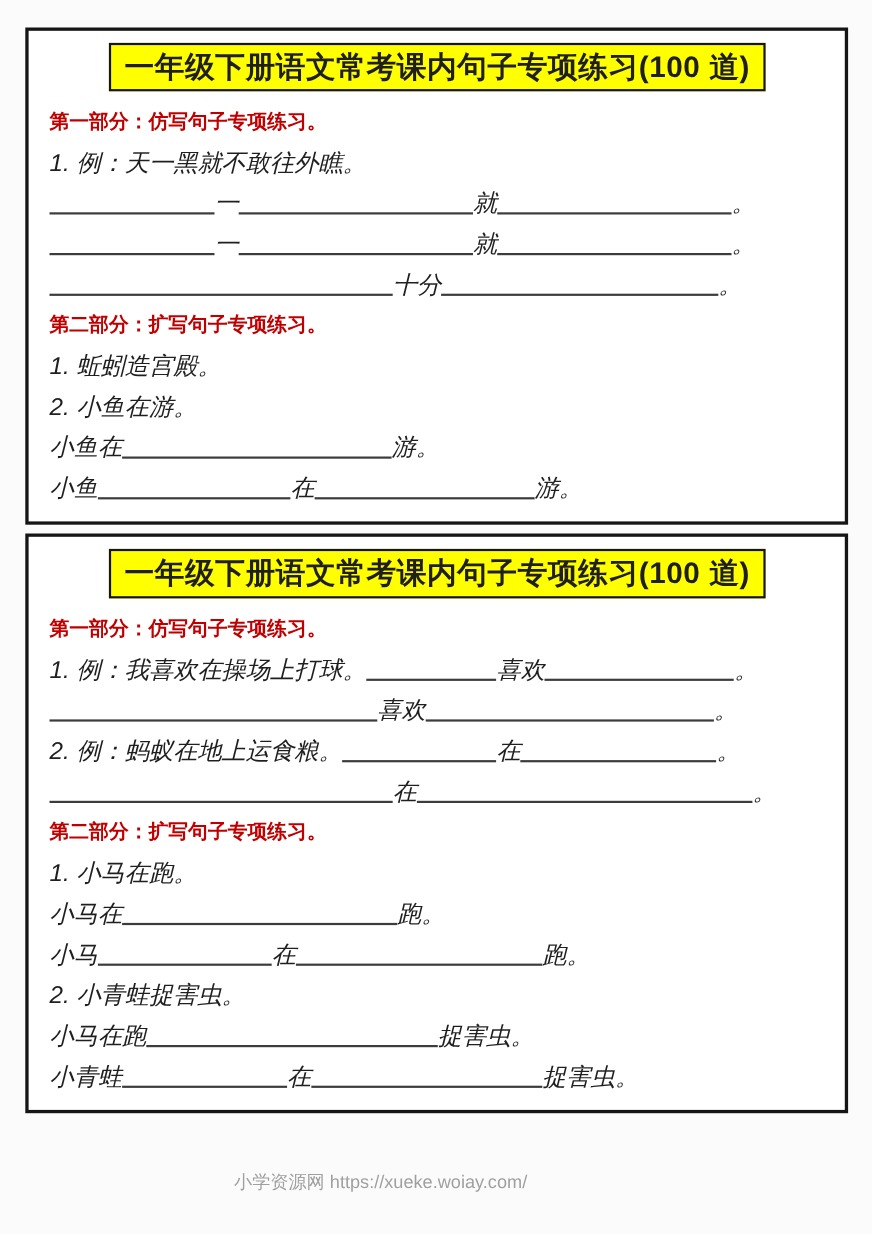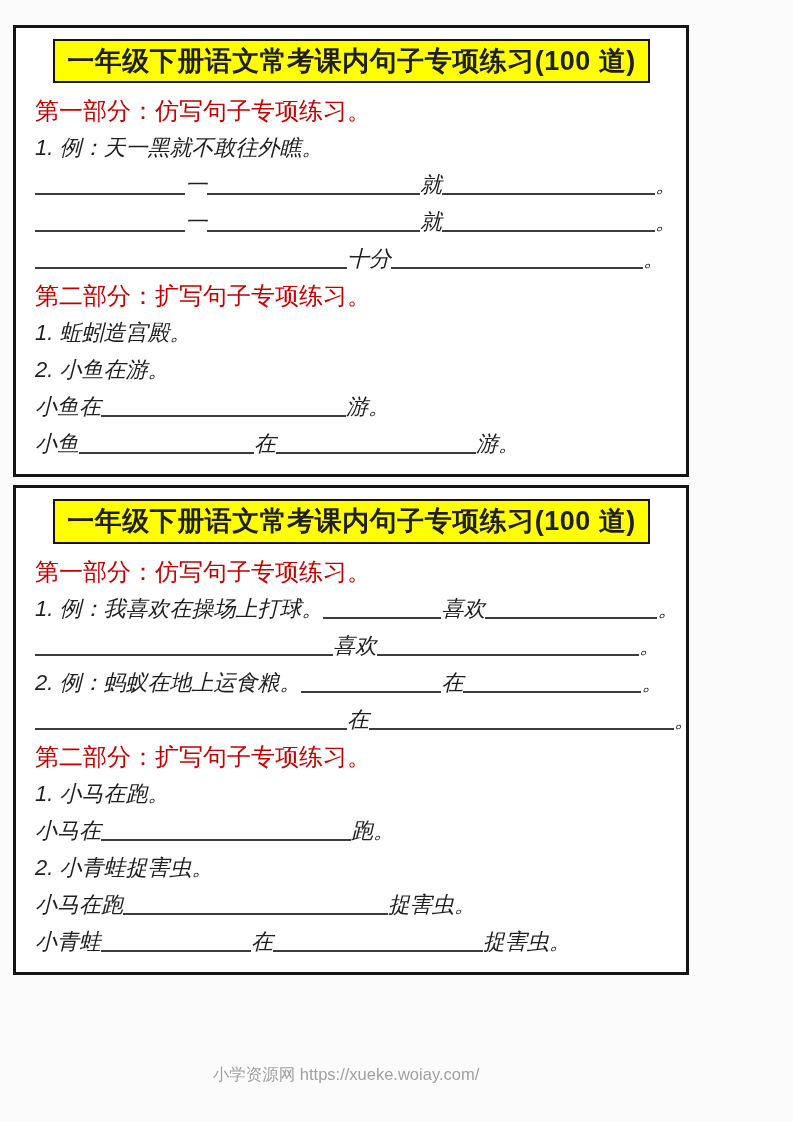--- a/index.html
+++ b/index.html
@@ -8,44 +8,44 @@
     height: 1122px;
     position: relative;
     background: #fbfbfb;
     color: #1f1f1f;
     font-family: "Liberation Sans", "DejaVu Sans", sans-serif;
     overflow: hidden;
   }
   .panels { position: absolute; top: 0; left: 0; width: 793px; }
   .panel {
     box-sizing: border-box;
-    margin: 25px 24px 0 13px;
-    width: 676px;
+    margin: 25px 24px 0 23px;
+    width: 748px;
     background: #ffffff;
     border: 3px solid var(--border, #151515);
     padding: 9px 18px 12px 19px;
   }
   .panel + .panel { margin-top: 8px; }
   .panel-title {
     width: fit-content;
     margin: 2px auto 9px auto;
     background: var(--title-hl, #ffff00);
     border: 2px solid var(--border, #151515);
     padding: 1px 12px;
     font-size: 27px;
     font-weight: bold;
     letter-spacing: 0.5px;
     line-height: 1.42;
     white-space: nowrap;
   }
   .section-heading {
     height: 37px;
     line-height: 37px;
-    font-size: 24px;
-    font-weight: normal;
+    font-size: 18px;
+    font-weight: bold;
     color: var(--heading-red, #c00000);
     white-space: nowrap;
   }
   .line {
     height: 37px;
     line-height: 37px;
     font-size: 22px;
     white-space: nowrap;
     font-style: italic;
   }
@@ -89,19 +89,20 @@
       <section class="panel">
         <div class="panel-title">一年级下册语文常考课内句子专项练习(100 道)</div>
         <div class="section-heading">第一部分：仿写句子专项练习。</div>
         <div class="line"><span class="seg">1. 例：我喜欢在操场上打球。</span><span class="blank" style="width: 118px;"></span><span class="seg">喜欢</span><span class="blank" style="width: 172px;"></span><span class="seg">。</span></div>
         <div class="line"><span class="blank" style="width: 298px;"></span><span class="seg">喜欢</span><span class="blank" style="width: 262px;"></span><span class="seg">。</span></div>
         <div class="line"><span class="seg">2. 例：蚂蚁在地上运食粮。</span><span class="blank" style="width: 140px;"></span><span class="seg">在</span><span class="blank" style="width: 178px;"></span><span class="seg">。</span></div>
         <div class="line"><span class="blank" style="width: 312px;"></span><span class="seg">在</span><span class="blank" style="width: 305px;"></span><span class="seg">。</span></div>
         <div class="section-heading">第二部分：扩写句子专项练习。</div>
         <div class="line"><span class="seg">1. 小马在跑。</span></div>
         <div class="line"><span class="seg">小马在</span><span class="blank" style="width: 250px;"></span><span class="seg">跑。</span></div>
+        <div class="line"><span class="seg">小马</span><span class="blank" style="width: 158px;"></span><span class="seg">在</span><span class="blank" style="width: 224px;"></span><span class="seg">跑。</span></div>
         <div class="line"><span class="seg">2. 小青蛙捉害虫。</span></div>
         <div class="line"><span class="seg">小马在跑</span><span class="blank" style="width: 265px;"></span><span class="seg">捉害虫。</span></div>
         <div class="line"><span class="seg">小青蛙</span><span class="blank" style="width: 150px;"></span><span class="seg">在</span><span class="blank" style="width: 210px;"></span><span class="seg">捉害虫。</span></div>
       </section>
     </div>
   <div class="watermark">小学资源网 https://xueke.woiay.com/</div>
 </main>
 
 </body></html>

